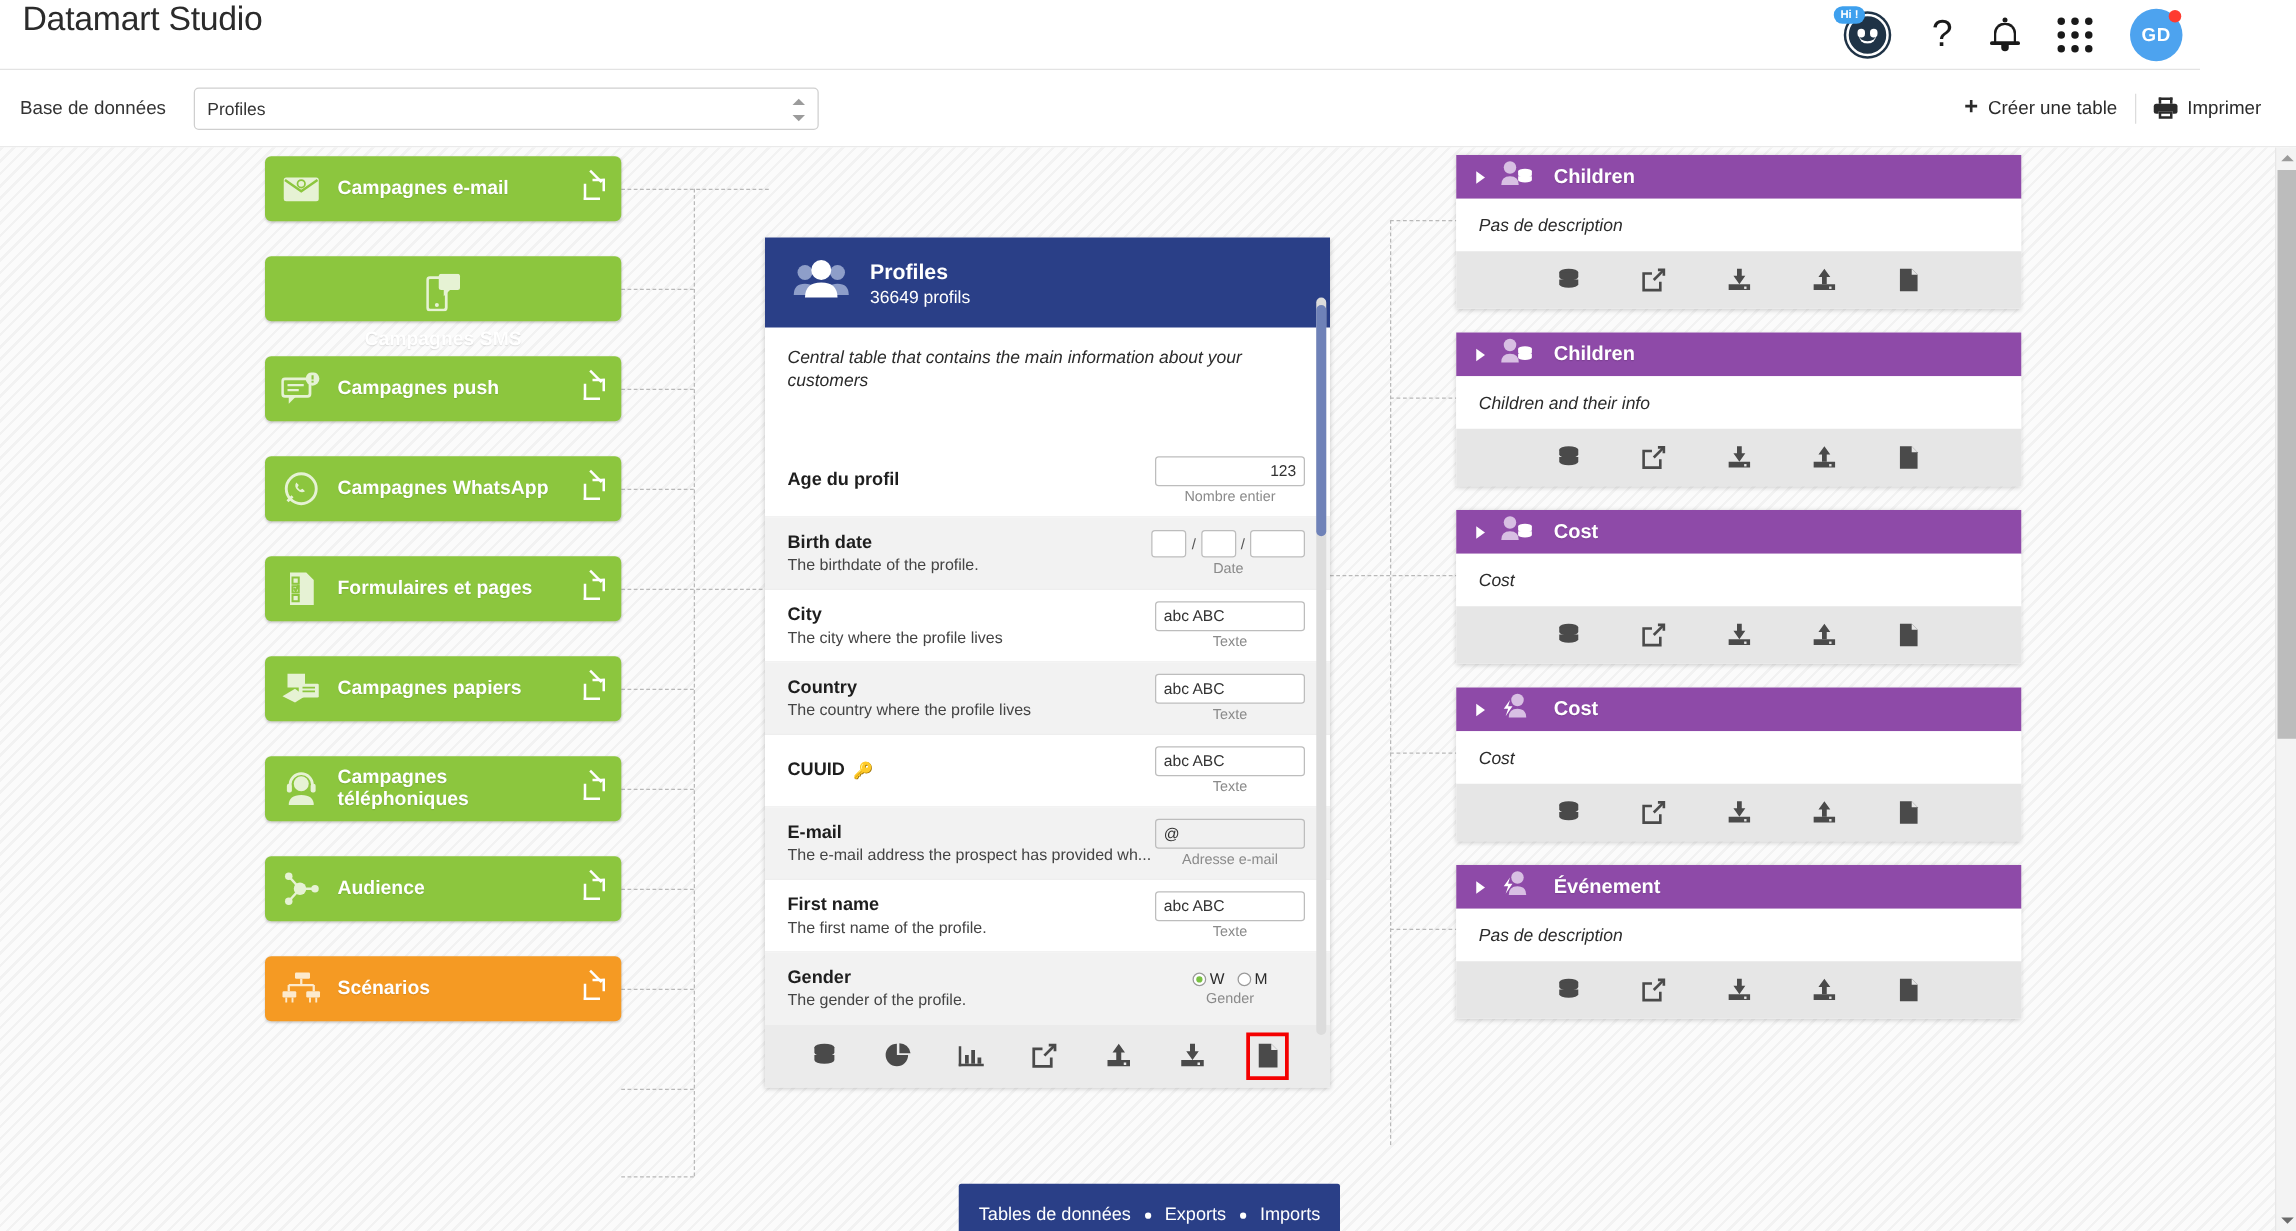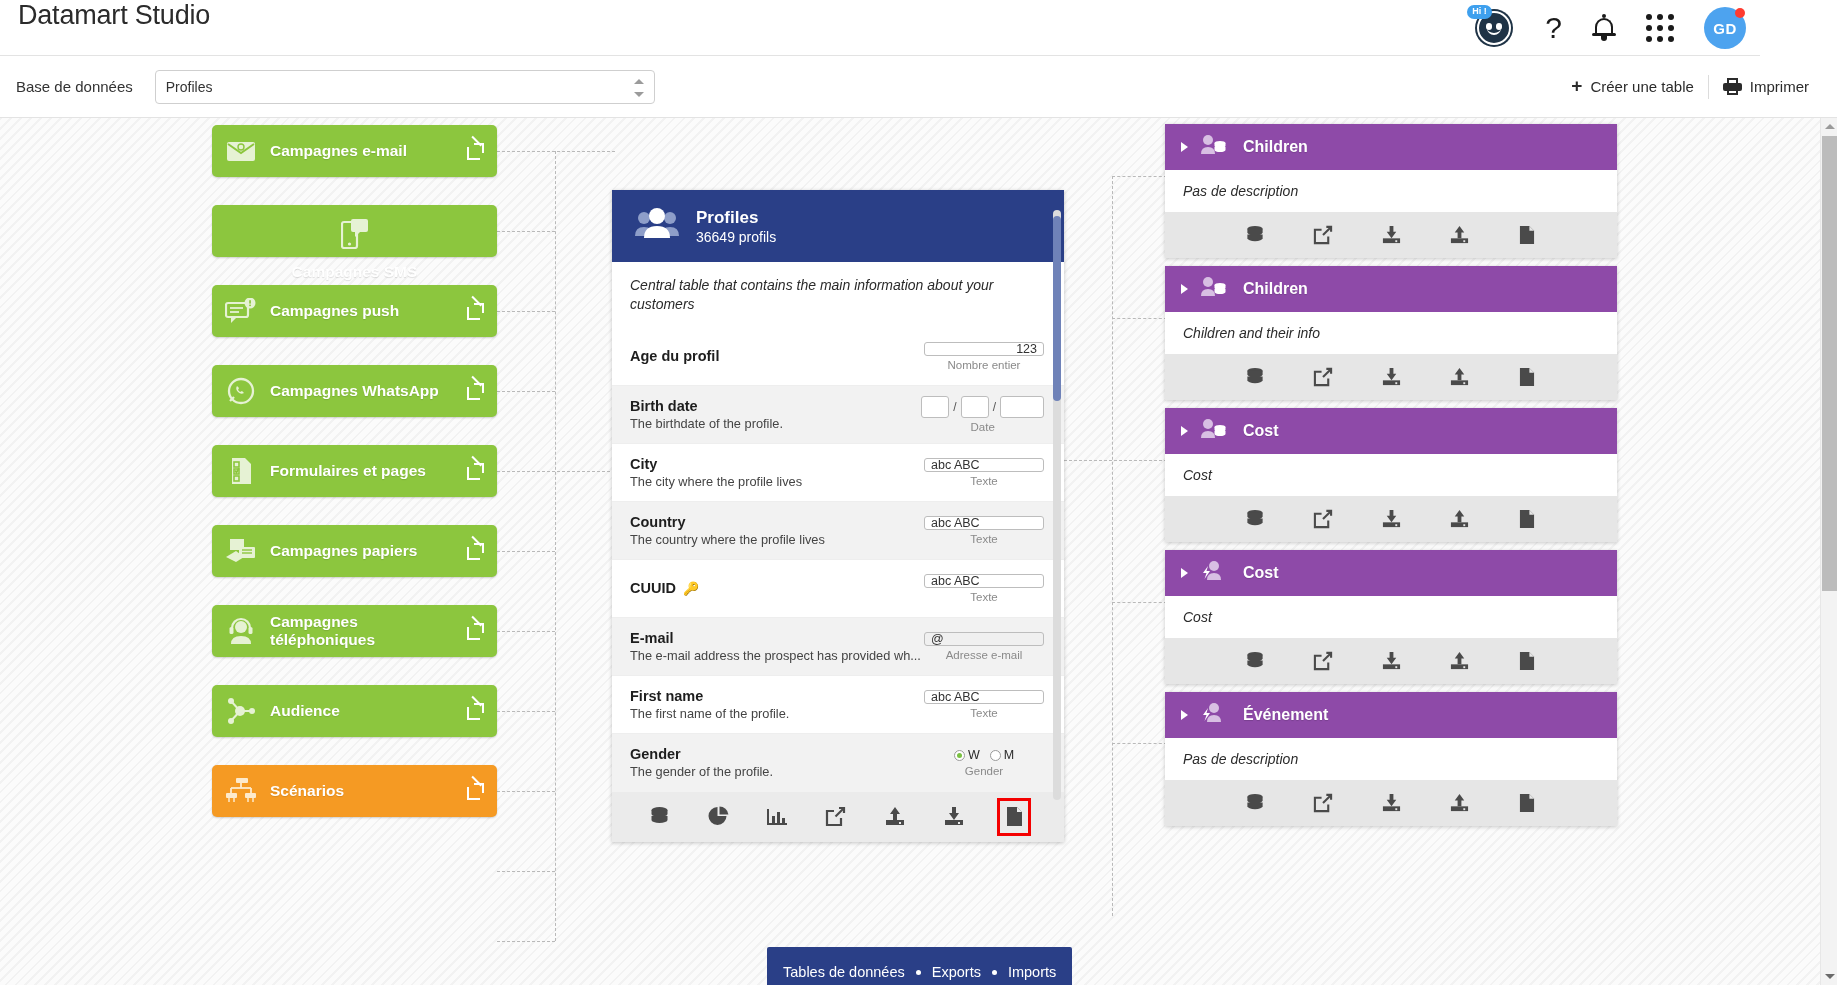--- a/index.html
+++ b/index.html
@@ -161,32 +161,32 @@
   .cc-sub { color: #fff; font-size: 14px; font-weight: 400; }
 
   .cc-desc {
     padding: 14px 20px 14px 18px; font-size: 14px; color: #2b2b2b;
     font-style: italic; line-height: 1.35;
   }
   .cc-attrbar {
     background: #6f82b8; color: #fff; font-weight: 700; font-size: 15px;
     padding: 9px 18px; text-shadow: 0 1px 1px rgba(0,0,0,0.15);
   }
-  .cc-rows { position: relative; }
+  .cc-rows { position: relative; margin-top: 28px; }
   .arow {
     display: flex; align-items: center; min-height: 58px;
     padding: 8px 20px 8px 18px; border-bottom: 1px solid #eee;
   }
   .arow.alt { background: #f2f2f2; }
   .arow .an { flex: 1; min-width: 0; }
   .an-name { font-size: 14.5px; font-weight: 700; color: #1e1e1e; display:flex; align-items:center; gap:7px;}
   .an-desc { font-size: 12.8px; color: #444; margin-top: 2px; white-space: nowrap; overflow: hidden; text-overflow: ellipsis; }
   .an-val { flex: 0 0 120px; text-align: center; }
   .inp {
-    height: 14px; border: 1px solid #bdbdbd; border-radius: 3px; background: #fff;
+    height: 24px; border: 1px solid #bdbdbd; border-radius: 3px; background: #fff;
     font-size: 12.5px; color: #333; display: flex; align-items: center;
     padding: 0 6px; width: 100%;
   }
   .inp.right { justify-content: flex-end; }
   .inp.grey { background: #f0f0f0; }
   .vtype { font-size: 11.5px; color: #8a8a8a; margin-top: 3px; }
   .date-group { display: flex; align-items: center; gap: 4px; justify-content: center; }
   .date-group .d1 { width: 28px; height: 22px; border: 1px solid #bdbdbd; border-radius: 3px; background:#fff;}
   .date-group .d3 { width: 44px; height: 22px; border: 1px solid #bdbdbd; border-radius: 3px; background:#fff;}
   .date-group .sl { color:#555; font-size: 12px;}
@@ -211,21 +211,21 @@
   .tb-ico { color: #4a4a4a; cursor: pointer; display: flex; align-items: center; justify-content: center;
             width: 30px; height: 34px; }
   .tb-ico.boxed { border: 3px solid #f40000; width: 34px; height: 38px; }
 
   
   .rcard {
     position: absolute; left: 1165px; width: 452px;
     box-shadow: 0 1px 4px rgba(0,0,0,0.2); background: #fff;
   }
   .rc-head {
-    background: #8e4aa8; height: 46px; display: flex; align-items: center;
+    background: #8e4aa8; height: 35px; display: flex; align-items: center;
     padding-left: 16px; gap: 12px; color: #fff;
   }
   .rc-caret { width: 0; height: 0; border-left: 7px solid #fff; border-top: 5px solid transparent; border-bottom: 5px solid transparent; }
   .rc-title { font-size: 16px; font-weight: 700; text-shadow: 0 1px 1px rgba(0,0,0,0.15); margin-left: 4px;}
   .rc-desc { padding: 13px 18px; font-size: 14px; font-style: italic; color: #2b2b2b; background:#fff;}
   .rc-toolbar {
     background: #e6e6e6; height: 46px; display: flex; align-items: center;
     justify-content: center; gap: 42px;
   }
   .rc-toolbar .tb-ico { width: 26px; }

